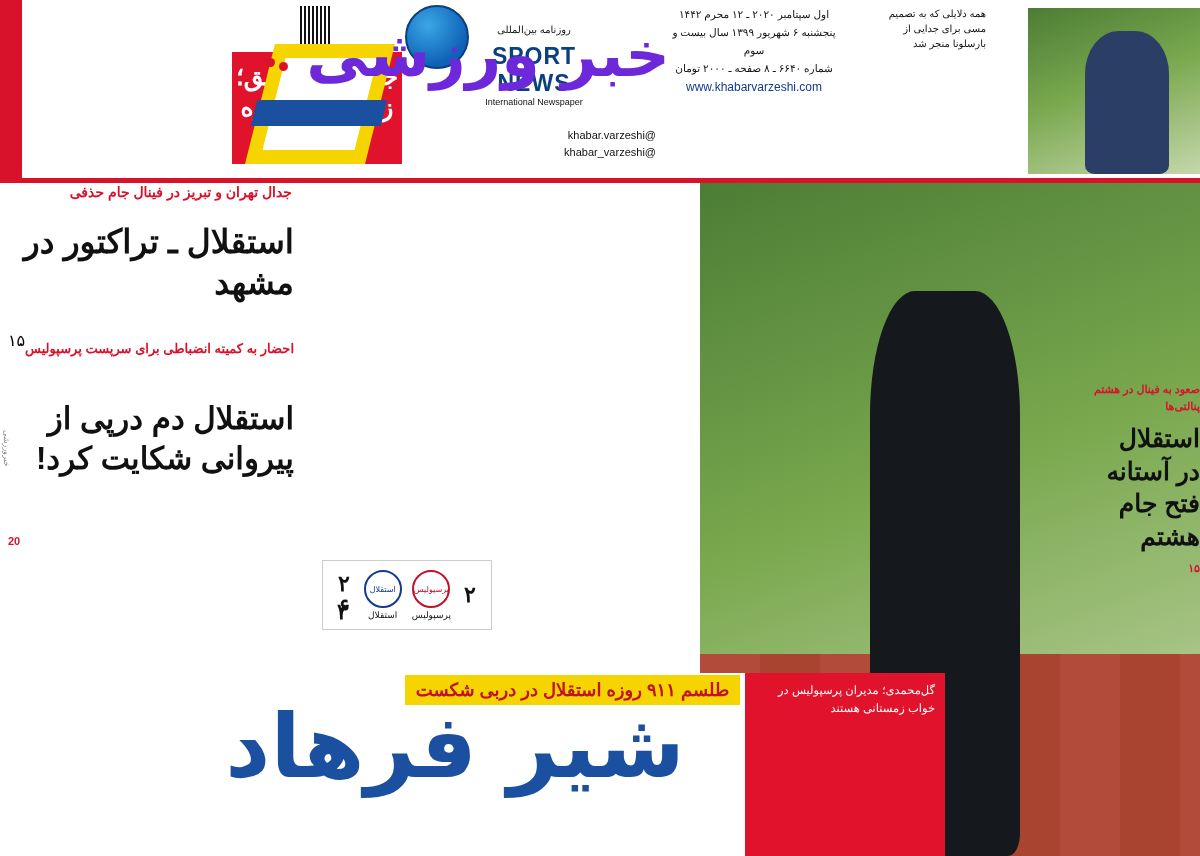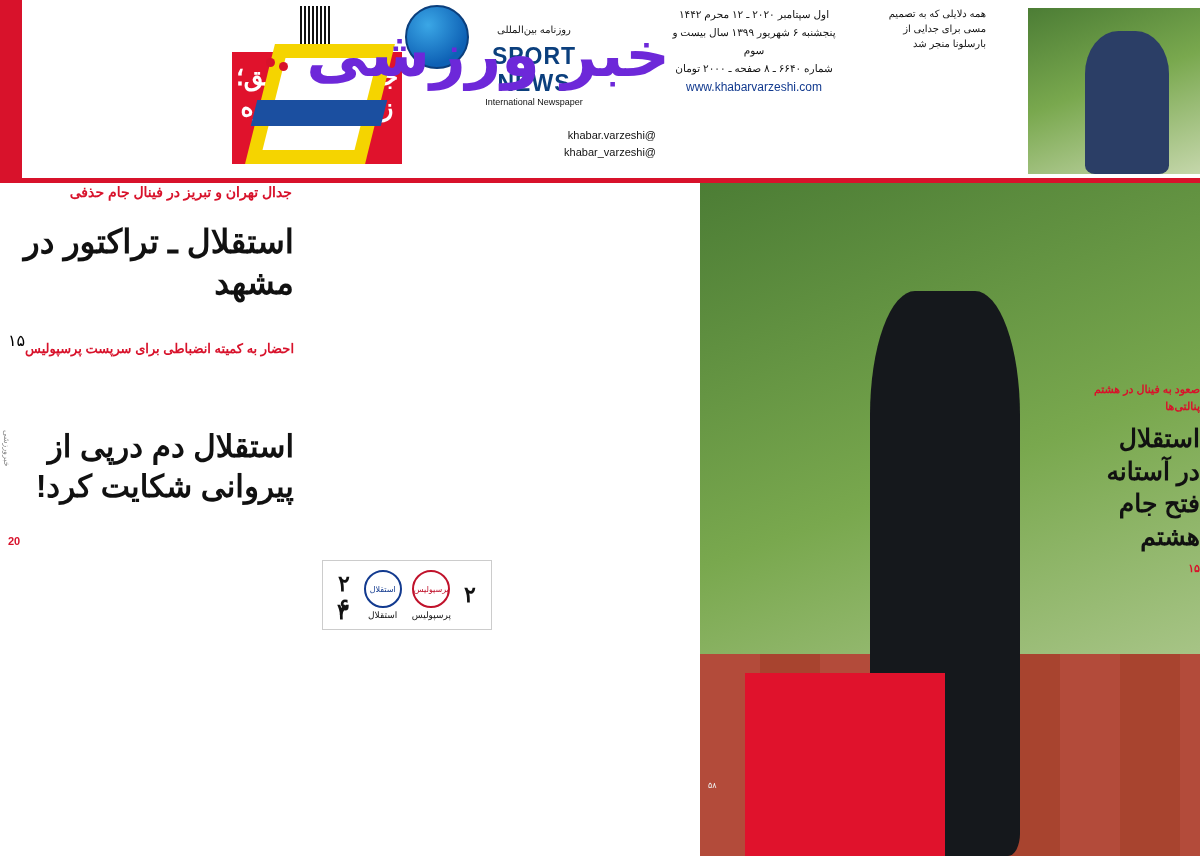--- a/index.html
+++ b/index.html
@@ -49,21 +49,21 @@
 
   
   .sep{left:0;top:178px;width:1200px;height:5px;background:#d8122b;}
 
   
   .leftcol{left:0;top:183px;width:300px;height:490px;}
   .lead-red{left:10px;top:0;width:282px;height:34px;color:#d8122b;font-size:14px;font-weight:bold;
             text-align:right;line-height:1.3;}
   .hl-1{left:8px;top:38px;width:286px;font-size:33px;font-weight:bold;color:#111;text-align:right;line-height:1.25;}
   .sub-1{left:8px;top:152px;width:286px;font-size:13px;color:#d8122b;text-align:right;line-height:1.5;font-weight:bold;}
-  .hl-2{left:8px;top:196px;width:286px;font-size:31px;font-weight:bold;color:#111;text-align:right;line-height:1.3;margin-top:28px;}
+  .hl-2{left:8px;top:196px;width:286px;font-size:31px;font-weight:bold;color:#111;text-align:right;line-height:1.3;}
   .pgnum{font-size:11px;color:#d8122b;font-weight:bold;}
 
   
   .hero{left:0;top:183px;width:500px;height:673px;}
   .scorebox{left:322px;top:560px;width:170px;height:70px;background:#fff;border:1px solid #ccc;
             display:flex;align-items:center;justify-content:space-between;padding:4px 8px;}
   .team{width:46px;text-align:center;font-size:9px;color:#111;}
   .crest{width:34px;height:34px;border-radius:50%;margin:0 auto 2px;border:2px solid #123a8f;
          background:#fff;display:flex;align-items:center;justify-content:center;font-size:8px;color:#123a8f;}
   .crest.red{border-color:#c0122b;color:#c0122b;}
@@ -185,19 +185,24 @@
   </div>
   <div class="abs num" style="left:330px;top:600px;">۳</div>
 
   <div class="abs rightcol">
     <div class="rc-red">صعود به فینال در هشتم پنالتی‌ها</div>
     <div class="rc-big">استقلال در آستانه فتح جام هشتم</div>
     <div class="pgnum" style="margin-top:10px;text-align:right;">۱۵</div>
   </div>
 
   <div class="abs bottom">
+    <div class="abs bigtitle-area">
+      <div class="abs yellowbar">طلسم ۹۱۱ روزه استقلال در دربی شکست</div>
+      <div class="abs bigtitle">شیر فرهاد</div>
+    </div>
 
     <div class="abs redbox">
+      <div class="t">گل‌محمدی؛ مدیران پرسپولیس در خواب زمستانی هستند</div>
     </div>
 
   </div>
 
 </div>
 
 </body></html>

